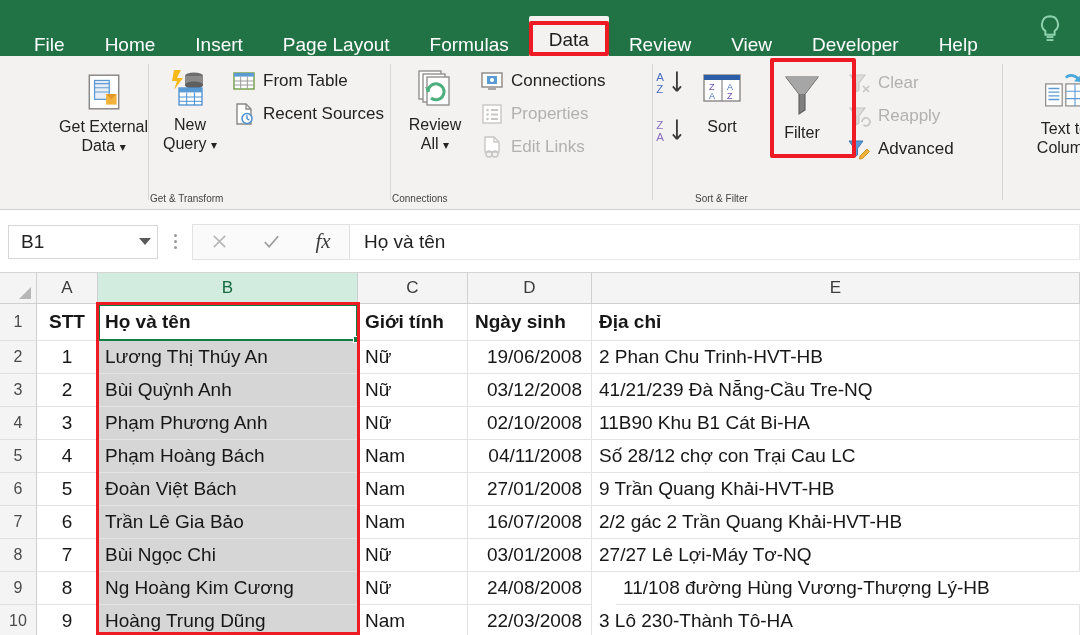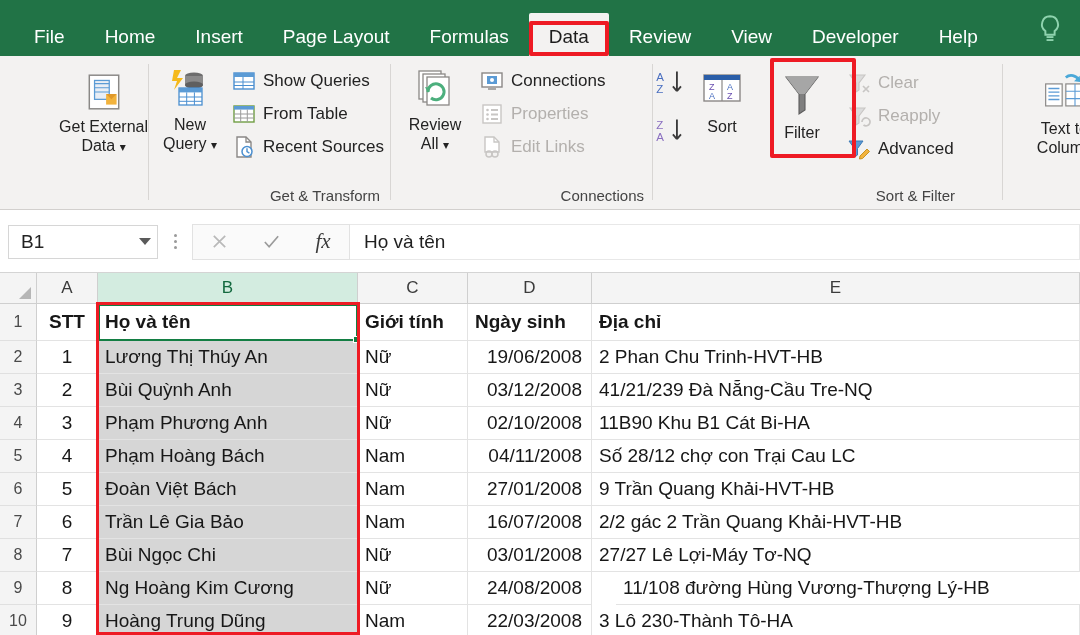--- a/index.html
+++ b/index.html
@@ -19,41 +19,41 @@
   .tabs { display: flex; align-items: flex-end; height: 56px; padding-left: 14px; }
   .tab {
     color: #ffffff; font-size: 19px; line-height: 1;
     padding: 0 20px; height: 56px; display: flex; align-items: center;
     white-space: nowrap; cursor: pointer;
   }
   .tab.active {
     background: #f3f2f1; color: #1d1d1d; border-radius: 2px 2px 0 0;
     height: 46px; margin-bottom: 0;
   }
-  .tab-wrap { position: relative; display: flex; align-items: center; height: 40px; }
+  .tab-wrap { position: relative; display: flex; align-items: flex-start; height: 40px; }
   .redbox-tab {
     position: absolute; left: 0; right: 0; top: 5px; bottom: 0;
     border: 4px solid #ee1b24; border-radius: 2px; pointer-events: none;
   }
   .bulb {
     position: absolute; right: 16px; top: 14px; width: 28px; height: 30px;
   }
 
   
   .ribbon {
     position: absolute; top: 56px; left: 0; width: 1080px; height: 154px;
     background: #f3f2f1; border-bottom: 1px solid #d2d0ce;
   }
   .group {
     position: absolute; top: 0; height: 154px;
     display: flex; flex-direction: column; align-items: flex-end;
   }
   .group-label {
     position: absolute; bottom: 6px; left: 0; right: 0;
-    text-align: right; font-size: 15px; color: #444; white-space: nowrap;
+    text-align: left; font-size: 10px; color: #444; white-space: nowrap;
   }
   .grp-divider {
     position: absolute; top: 8px; width: 1px; height: 136px; background: #d8d6d4;
   }
 
   
   .bigbtn {
     display: flex; flex-direction: column; align-items: center; justify-content: flex-start;
     cursor: pointer; padding-top: 6px;
   }
@@ -234,30 +234,20 @@
               <path d="M18.7 24.4v12.6M26.4 24.4v12.6M11 29h23M11 33.3h23" stroke="#4a8fd0" stroke-width="1"></path>
             </svg>
           </div>
           <div class="lbl">
             <span>New</span><br>
             <span>Query</span>
             <span style="font-size:12px;">▾</span>
           </div>
         </div>
         <div style="margin-top:2px;">
-          <div class="smallbtn">
-            <span class="sicon">
-              <svg viewBox="0 0 24 24" width="24" height="24">
-                <rect x="2" y="4" width="20" height="16" fill="#fff" stroke="#4a8fd0" stroke-width="1.4"></rect>
-                <rect x="2" y="4" width="20" height="4" fill="#5b9bd5"></rect>
-                <path d="M11 8v12M2 13h20M2 16.5h20" stroke="#4a8fd0" stroke-width="1"></path>
-              </svg>
-            </span>
-            <span class="lbl">Show Queries</span>
-          </div>
           <div class="smallbtn">
             <span class="sicon">
               <svg viewBox="0 0 24 24" width="24" height="24">
                 <rect x="2" y="4" width="20" height="16" fill="#fff" stroke="#6f9e44" stroke-width="1.4"></rect>
                 <rect x="2" y="4" width="20" height="3.6" fill="#5b9bd5"></rect>
                 <path d="M8.7 7.6v12.4M15.3 7.6v12.4M2 12h20M2 16h20" stroke="#9a9a9a" stroke-width="1"></path>
               </svg>
             </span>
             <span class="lbl">From Table</span>
           </div>

